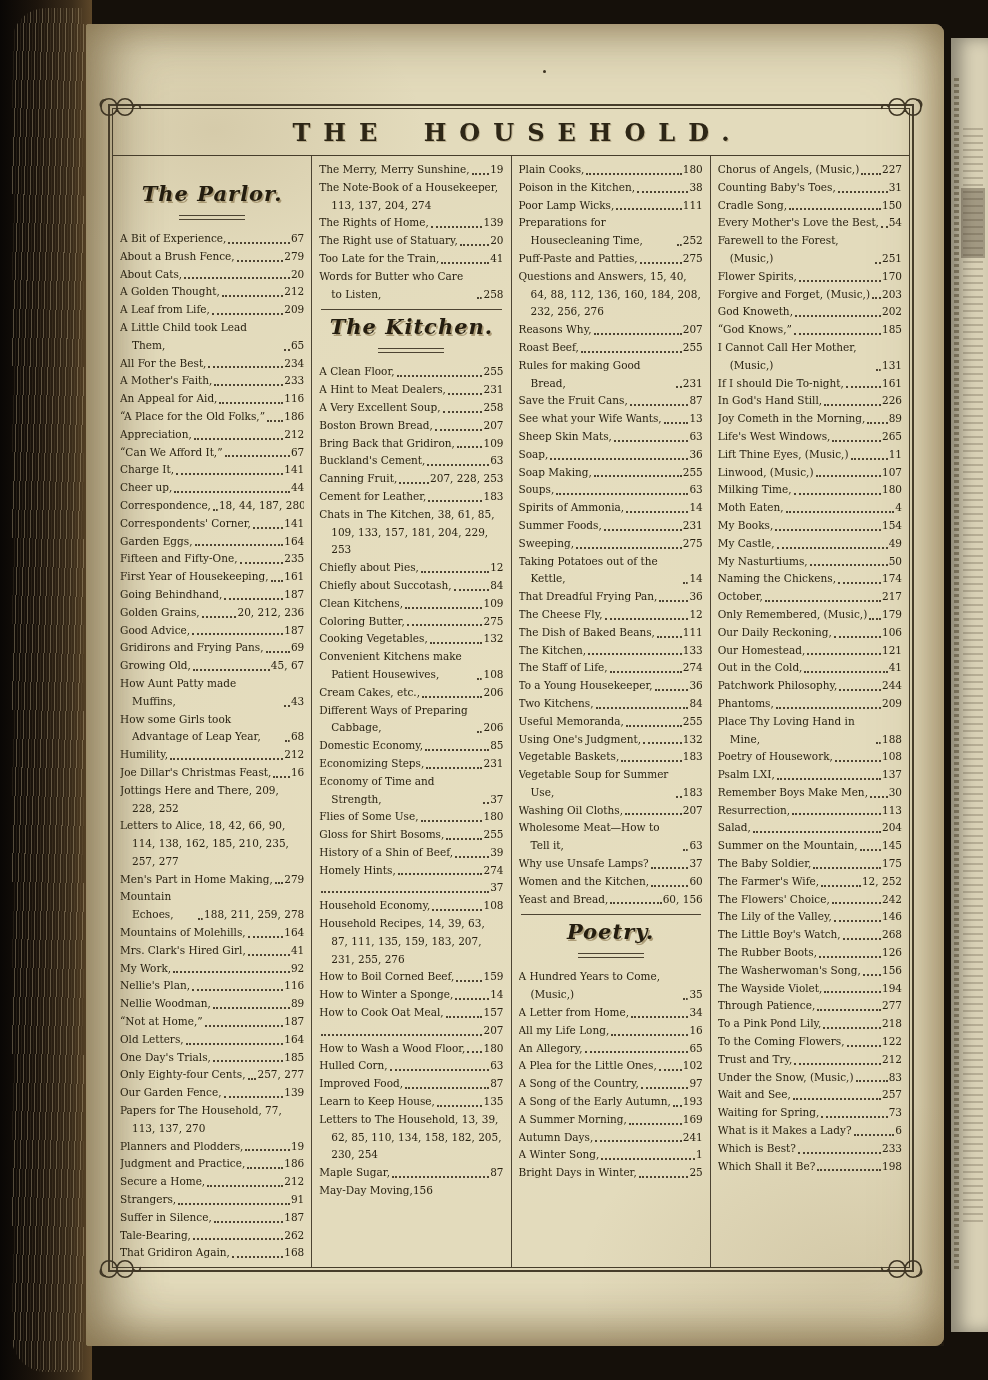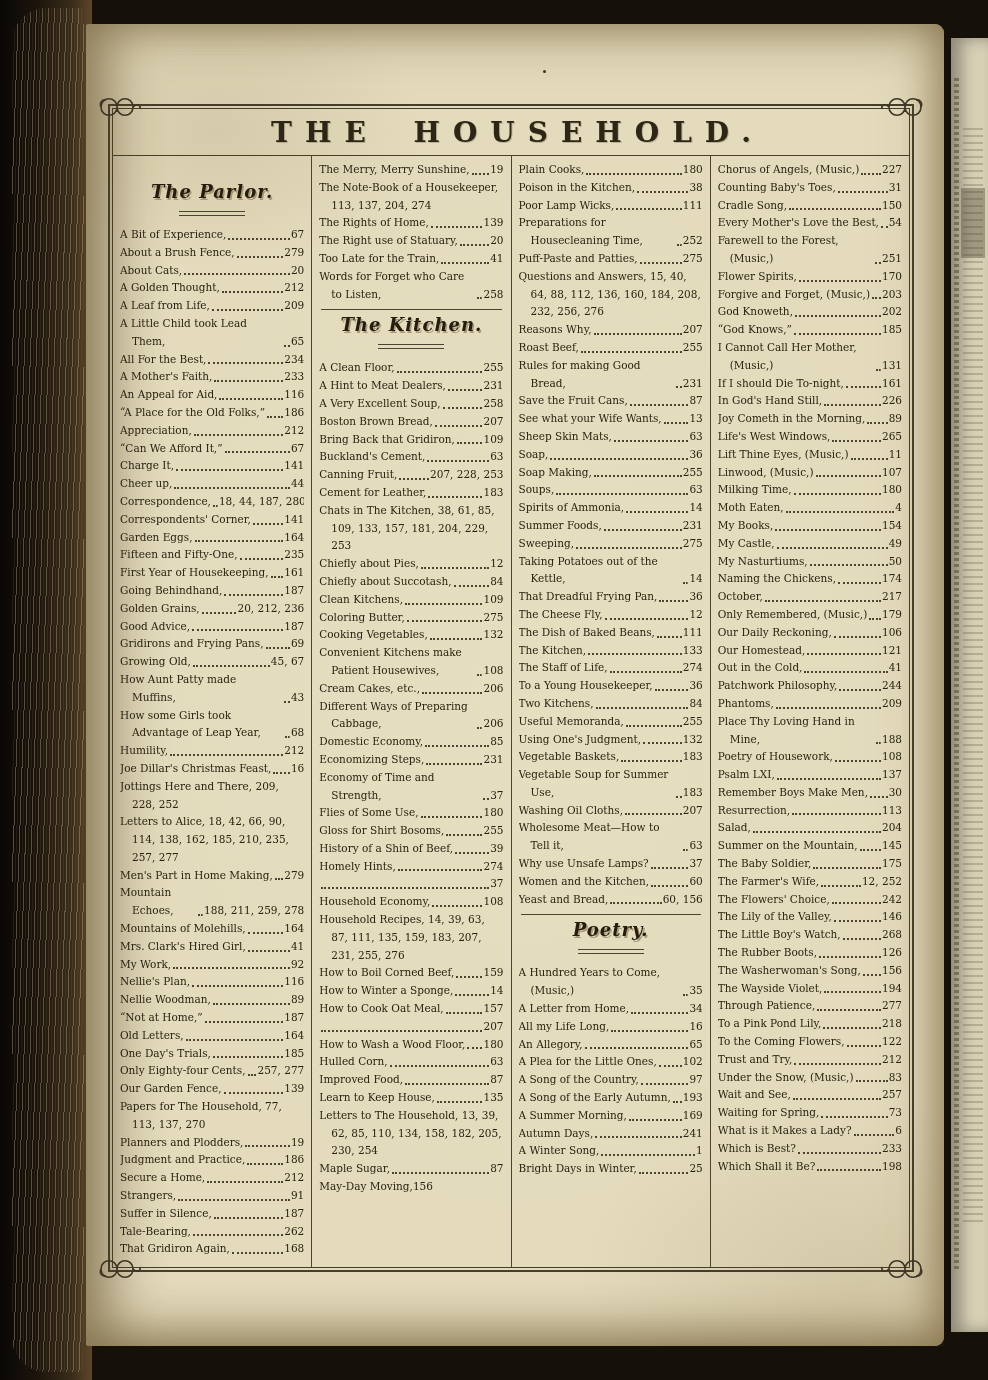--- a/index.html
+++ b/index.html
@@ -44,31 +44,31 @@
   .frame::before{content:"";position:absolute;inset:-5px;border:2px solid #463d2b;pointer-events:none;}
   .corner{position:absolute;width:46px;height:34px;color:#3e3524;}
   .corner svg{display:block;width:100%;height:100%;}
   .corner.tl{top:-19px;left:-16px;}
   .corner.tr{top:-19px;right:-16px;transform:scaleX(-1);}
   .corner.bl{bottom:-19px;left:-16px;transform:scaleY(-1);}
   .corner.br{bottom:-19px;right:-16px;transform:scale(-1,-1);}
   
   .masthead{height:46px;display:flex;align-items:center;justify-content:center;
     border-bottom:1px solid #463d2b;}
-  .masthead h1{margin:0;font-size:28px;font-weight:bold;color:#2d2616;
+  .masthead h1{margin:0;font-size:24px;font-weight:bold;color:#2d2616;
     letter-spacing:13px;word-spacing:12px;padding-left:13px;
     text-shadow:1px 1px 0 rgba(120,100,60,.35);}
   
   .columns{position:absolute;top:47px;left:0;right:0;bottom:0;display:flex;}
   .col{flex:1 1 0;min-width:0;padding:5px 7px 4px 7px;overflow:hidden;border-left:1px solid #4c4332;}
   .col:first-child{border-left:none;}
   
   .section-heading{text-align:center;border-top:1px solid #4c4332;margin:6px 2px 10px 2px;padding-top:4px;}
   .col > .section-heading:first-child{border-top:none;margin-top:14px;padding-top:6px;}
-  .h-text{font-size:18px;font-weight:bold;font-style:italic;color:#241d0f;
+  .h-text{font-size:21px;font-weight:bold;font-style:italic;color:#241d0f;
     letter-spacing:1px;text-shadow:1.5px 1.5px 0 rgba(125,104,62,.55);}
   .h-rule{width:66px;height:3px;margin:9px auto 2px auto;
     border-top:1px solid #4c4332;border-bottom:1px solid #4c4332;}
   
   .entry{display:flex;align-items:flex-end;font-size:10.5px;line-height:17.8px;
     color:#2a2313;overflow:hidden;}
   .entry .t{flex:0 1 auto;padding-left:12px;text-indent:-12px;}
   .entry .dots{flex:1 1 6px;min-width:5px;border-bottom:2px dotted #4c4332;margin:0 1px 4px 2px;}
   .entry .p{flex:0 0 auto;white-space:nowrap;}
 </style>
@@ -385,21 +385,21 @@
             <span class="t">The Right use of Statuary,</span>
             <span class="dots"></span>
             <span class="p">20</span>
           </div>
           <div class="entry">
             <span class="t">Too Late for the Train,</span>
             <span class="dots"></span>
             <span class="p">41</span>
           </div>
           <div class="entry">
-            <span class="t">Words for Forget who Care to Listen,</span>
+            <span class="t">Words for Butter who Care to Listen,</span>
             <span class="dots"></span>
             <span class="p">258</span>
           </div>
           <div class="section-heading">
             <div class="h-text">The Kitchen.</div>
             <div class="h-rule"></div>
           </div>
           <div class="entry">
             <span class="t">A Clean Floor,</span>
             <span class="dots"></span>

